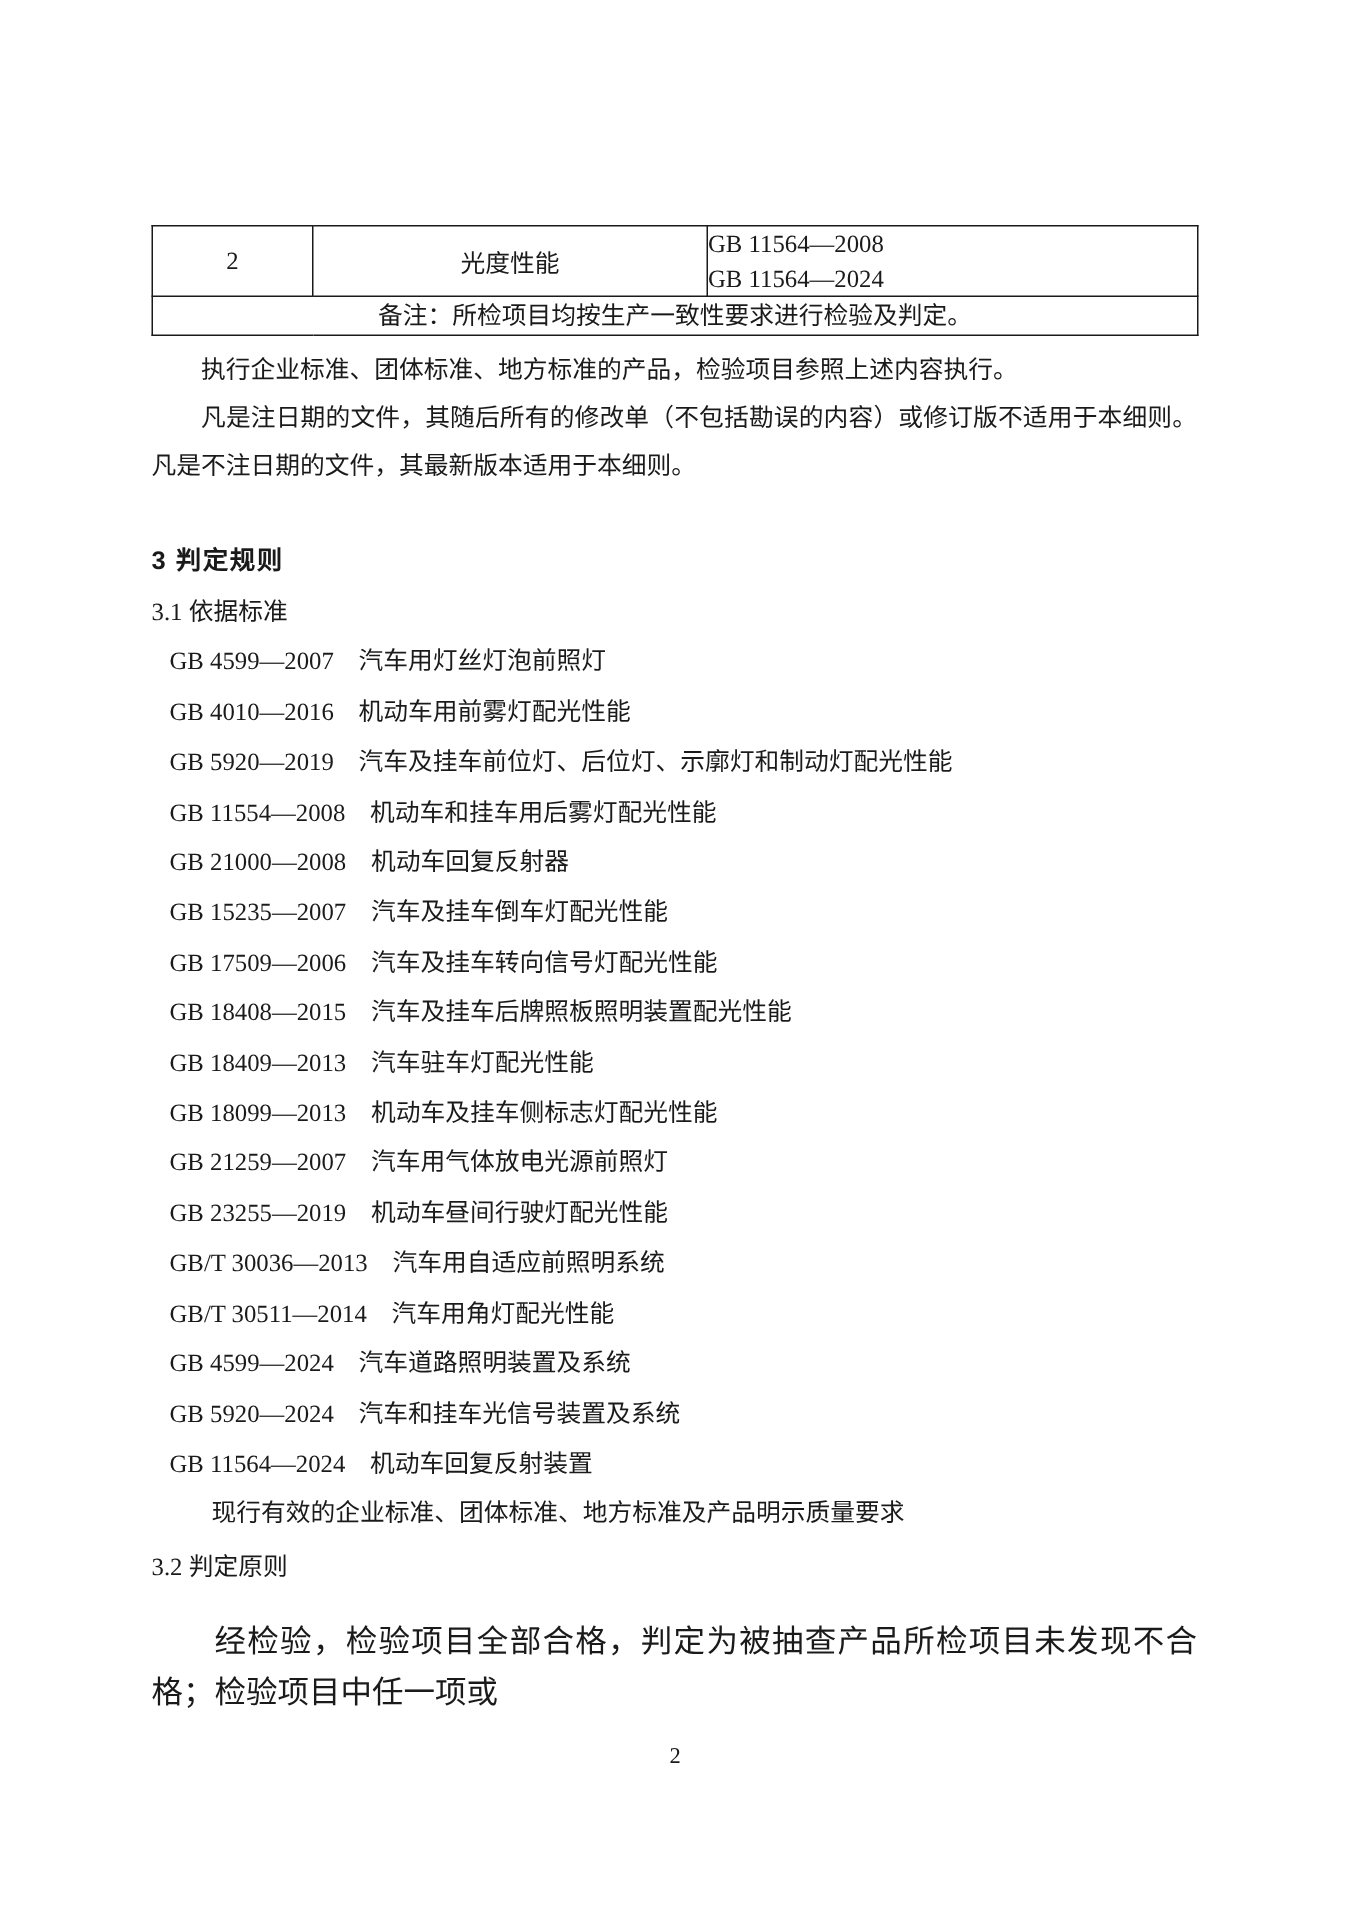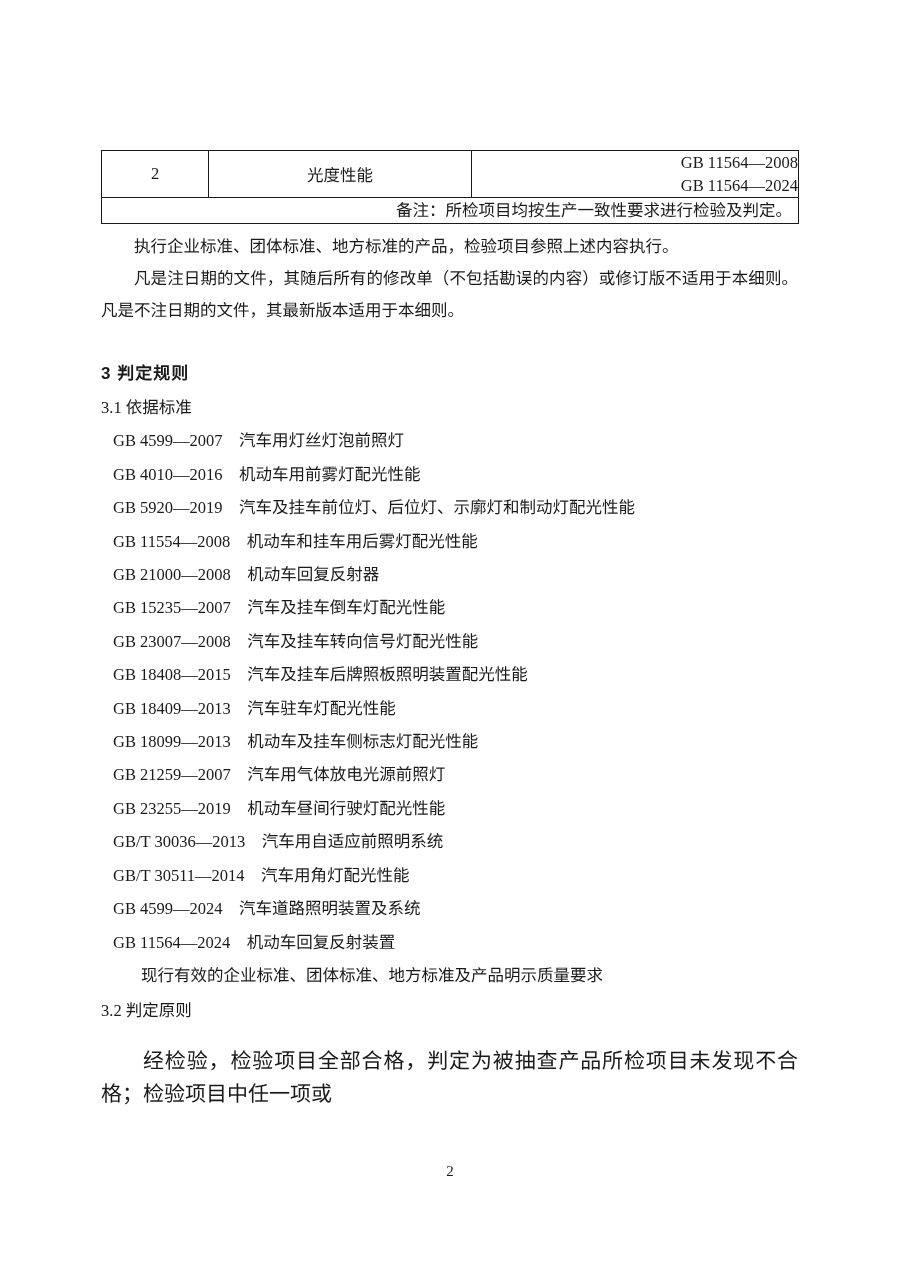--- a/index.html
+++ b/index.html
@@ -26,25 +26,25 @@
     border-collapse: collapse;
     table-layout: fixed;
     font-size: 16.5px;
   }
   table.spec-table td {
     border: 1.5px solid #1a1a1a;
     vertical-align: middle;
   }
   td.cell-index   { text-align: center; height: 46px; }
   td.cell-project { text-align: center; }
-  td.cell-standards { text-align: right; }
+  td.cell-standards { text-align: left; }
   .std-line { line-height: 23px; }
   td.cell-note {
     height: 26px;
-    text-align: right;
+    text-align: center;
     padding: 2px 6px;
     line-height: 21px;
   }
 
   
   .para {
     font-size: 16.5px;
     line-height: 32px;
     text-indent: 2em;
     text-align: justify;
@@ -132,29 +132,30 @@
 
     <div class="sub-heading">3.1 依据标准</div>
 
     <div class="standards-list">
       <div class="standard-item">GB 4599—2007　汽车用灯丝灯泡前照灯</div>
       <div class="standard-item">GB 4010—2016　机动车用前雾灯配光性能</div>
       <div class="standard-item">GB 5920—2019　汽车及挂车前位灯、后位灯、示廓灯和制动灯配光性能</div>
       <div class="standard-item">GB 11554—2008　机动车和挂车用后雾灯配光性能</div>
       <div class="standard-item">GB 21000—2008　机动车回复反射器</div>
       <div class="standard-item">GB 15235—2007　汽车及挂车倒车灯配光性能</div>
-      <div class="standard-item">GB 23007—2008　汽车及挂车转向信号灯配光性能</div>
+      <div class="standard-item">GB 17509—2006　汽车及挂车转向信号灯配光性能</div>
       <div class="standard-item">GB 18408—2015　汽车及挂车后牌照板照明装置配光性能</div>
       <div class="standard-item">GB 18409—2013　汽车驻车灯配光性能</div>
       <div class="standard-item">GB 18099—2013　机动车及挂车侧标志灯配光性能</div>
       <div class="standard-item">GB 21259—2007　汽车用气体放电光源前照灯</div>
       <div class="standard-item">GB 23255—2019　机动车昼间行驶灯配光性能</div>
       <div class="standard-item">GB/T 30036—2013　汽车用自适应前照明系统</div>
       <div class="standard-item">GB/T 30511—2014　汽车用角灯配光性能</div>
       <div class="standard-item">GB 4599—2024　汽车道路照明装置及系统</div>
+      <div class="standard-item">GB 5920—2024　汽车和挂车光信号装置及系统</div>
       <div class="standard-item">GB 11564—2024　机动车回复反射装置</div>
     </div>
 
     <div class="closing-line">现行有效的企业标准、团体标准、地方标准及产品明示质量要求</div>
 
     <div class="sub-heading sub-heading-32">3.2 判定原则</div>
 
     <p class="para-principle">经检验，检验项目全部合格，判定为被抽查产品所检项目未发现不合格；检验项目中任一项或</p>
 
   </div>

